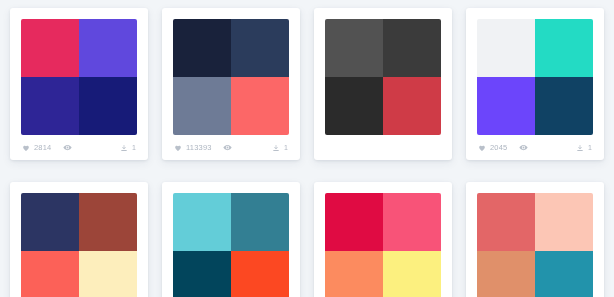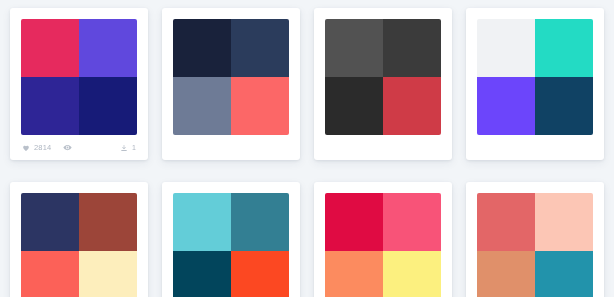--- a/index.html
+++ b/index.html
@@ -122,36 +122,88 @@
         </div>
       </div>
     </div>
     <div class="palette-card">
       <div class="swatch-grid">
         <div class="swatch" style="background: rgb(25, 34, 59);"></div>
         <div class="swatch" style="background: rgb(43, 60, 92);"></div>
         <div class="swatch" style="background: rgb(110, 123, 150);"></div>
         <div class="swatch" style="background: rgb(252, 103, 103);"></div>
       </div>
+      <div class="card-footer">
+        <div class="stat-group">
+          <span class="icon">
+            <svg width="8" height="8" viewBox="0 0 24 24">
+              <path d="M12 21s-8.5-5.6-8.5-11.2A5.1 5.1 0 0 1 12 6.6a5.1 5.1 0 0 1 8.5 3.2C20.5 15.4 12 21 12 21z"></path>
+            </svg>
+          </span>
+          <span class="stat-value">113393</span>
+        </div>
+        <div class="stat-group">
+          <span class="icon">
+            <svg width="9" height="9" viewBox="0 0 24 24">
+              <path d="M12 5C6.5 5 2.2 9.1 1 12c1.2 2.9 5.5 7 11 7s9.8-4.1 11-7c-1.2-2.9-5.5-7-11-7zm0 11.5A4.5 4.5 0 1 1 16.5 12 4.5 4.5 0 0 1 12 16.5zm0-7a2.5 2.5 0 1 0 2.5 2.5A2.5 2.5 0 0 0 12 9.5z"></path>
+            </svg>
+          </span>
+        </div>
+        <div class="footer-spacer"></div>
+        <div class="stat-group download-group">
+          <span class="icon">
+            <svg width="8" height="8" viewBox="0 0 24 24">
+              <path d="M11 3h2v9.2l3.1-3.1 1.4 1.4L12 16l-5.5-5.5 1.4-1.4L11 12.2V3zM4 18h16v3H4z"></path>
+            </svg>
+          </span>
+          <span class="stat-value">1</span>
+        </div>
+      </div>
     </div>
     <div class="palette-card">
       <div class="swatch-grid">
         <div class="swatch" style="background: rgb(82, 82, 82);"></div>
         <div class="swatch" style="background: rgb(59, 59, 59);"></div>
         <div class="swatch" style="background: rgb(43, 43, 43);"></div>
         <div class="swatch" style="background: rgb(207, 59, 71);"></div>
       </div>
     </div>
     <div class="palette-card">
       <div class="swatch-grid">
         <div class="swatch" style="background: rgb(240, 242, 244);"></div>
         <div class="swatch" style="background: rgb(35, 219, 196);"></div>
         <div class="swatch" style="background: rgb(108, 69, 251);"></div>
         <div class="swatch" style="background: rgb(16, 66, 100);"></div>
       </div>
+      <div class="card-footer">
+        <div class="stat-group">
+          <span class="icon">
+            <svg width="8" height="8" viewBox="0 0 24 24">
+              <path d="M12 21s-8.5-5.6-8.5-11.2A5.1 5.1 0 0 1 12 6.6a5.1 5.1 0 0 1 8.5 3.2C20.5 15.4 12 21 12 21z"></path>
+            </svg>
+          </span>
+          <span class="stat-value">2045</span>
+        </div>
+        <div class="stat-group">
+          <span class="icon">
+            <svg width="9" height="9" viewBox="0 0 24 24">
+              <path d="M12 5C6.5 5 2.2 9.1 1 12c1.2 2.9 5.5 7 11 7s9.8-4.1 11-7c-1.2-2.9-5.5-7-11-7zm0 11.5A4.5 4.5 0 1 1 16.5 12 4.5 4.5 0 0 1 12 16.5zm0-7a2.5 2.5 0 1 0 2.5 2.5A2.5 2.5 0 0 0 12 9.5z"></path>
+            </svg>
+          </span>
+        </div>
+        <div class="footer-spacer"></div>
+        <div class="stat-group download-group">
+          <span class="icon">
+            <svg width="8" height="8" viewBox="0 0 24 24">
+              <path d="M11 3h2v9.2l3.1-3.1 1.4 1.4L12 16l-5.5-5.5 1.4-1.4L11 12.2V3zM4 18h16v3H4z"></path>
+            </svg>
+          </span>
+          <span class="stat-value">1</span>
+        </div>
+      </div>
     </div>
     <div class="palette-card row-clipped">
       <div class="swatch-grid">
         <div class="swatch" style="background: rgb(44, 53, 99);"></div>
         <div class="swatch" style="background: rgb(156, 69, 57);"></div>
         <div class="swatch" style="background: rgb(252, 97, 88);"></div>
         <div class="swatch" style="background: rgb(253, 238, 188);"></div>
       </div>
     </div>
     <div class="palette-card row-clipped">

